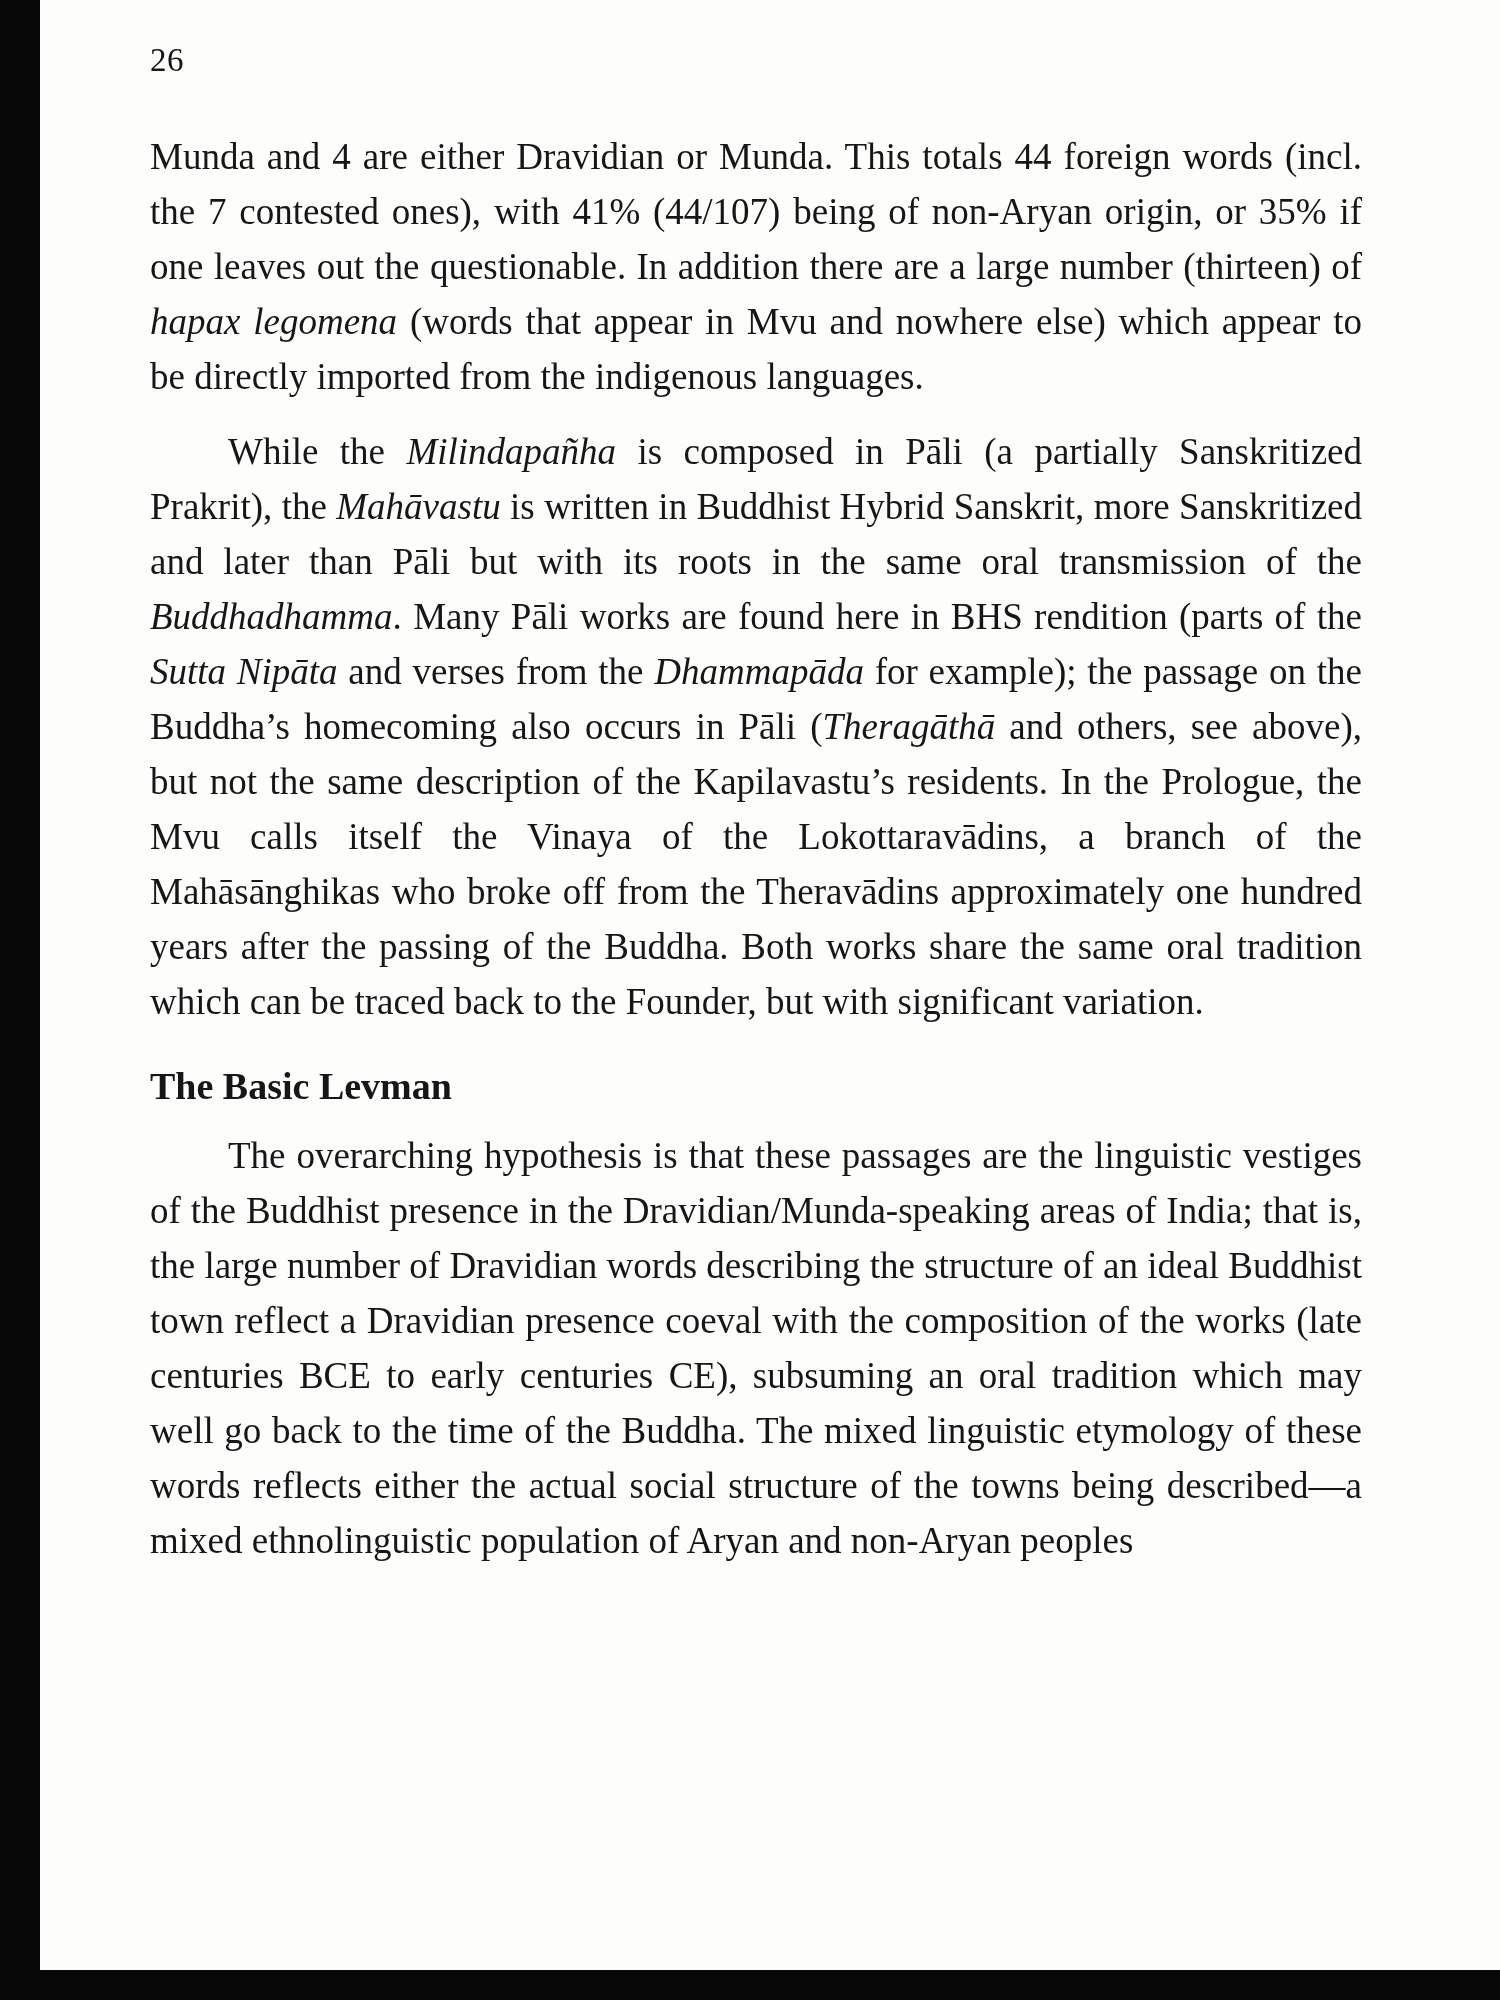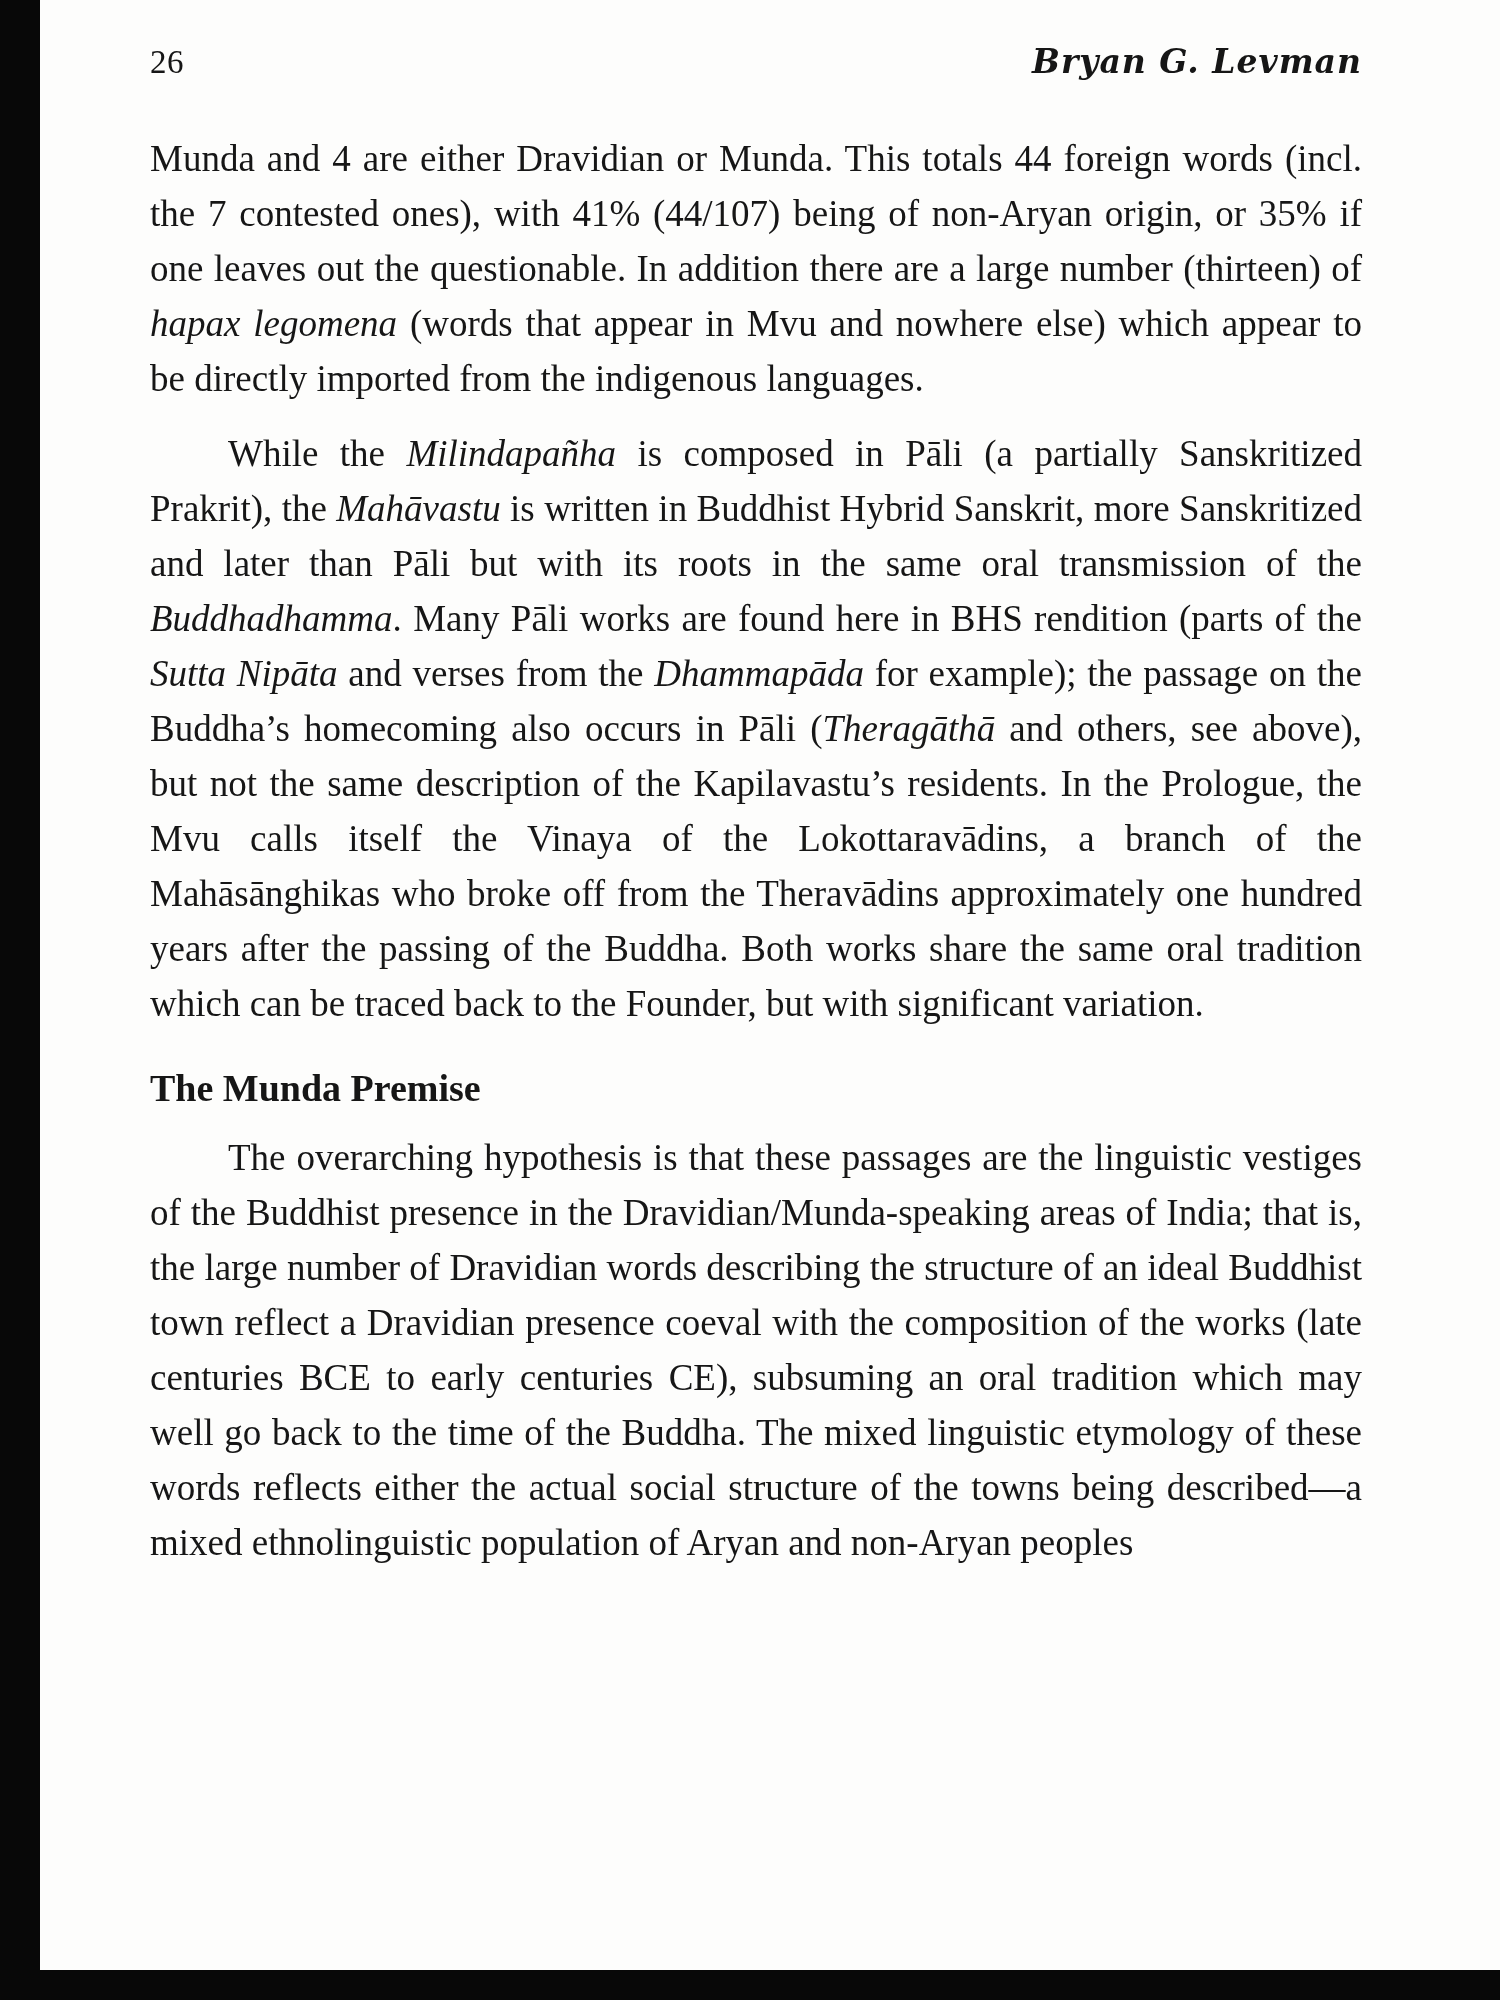--- a/index.html
+++ b/index.html
@@ -77,26 +77,25 @@
 </head>
 <body>
 
 <div class="scan">
   <div class="edge-left"></div>
   <div class="edge-bottom"></div>
 
   <div class="page">
     <header class="running-header">
       <span class="pagenum">26</span>
-      <span class="runhead">Bryan G. Levman</span>
     </header>
 
     <main class="text-block">
       <p class="para no-indent"><span>Munda and 4 are either Dravidian or Munda. This totals 44 foreign words (incl. the 7 contested ones), with 41% (44/107) being of non-Aryan origin, or 35% if one leaves out the questionable. In addition there are a large number (thirteen) of </span><em>hapax legomena</em><span> (words that appear in Mvu and nowhere else) which appear to be directly imported from the indigenous languages.</span></p>
 
       <p class="para indent"><span>While the </span><em>Milindapañha</em><span> is composed in Pāli (a partially Sanskritized Prakrit), the </span><em>Mahāvastu</em><span> is written in Buddhist Hybrid Sanskrit, more Sanskritized and later than Pāli but with its roots in the same oral transmission of the </span><em>Buddhadhamma</em><span>. Many Pāli works are found here in BHS rendition (parts of the </span><em>Sutta Nipāta</em><span> and verses from the </span><em>Dhammapāda</em><span> for example); the passage on the Buddha’s homecoming also occurs in Pāli (</span><em>Theragāthā</em><span> and others, see above), but not the same description of the Kapilavastu’s residents. In the Prologue, the Mvu calls itself the Vinaya of the Lokottaravādins, a branch of the Mahāsānghikas who broke off from the Theravādins approximately one hundred years after the passing of the Buddha. Both works share the same oral tradition which can be traced back to the Founder, but with significant variation.</span></p>
 
-      <h2 class="section-heading">The Munda Premise</h2>
+      <h2 class="section-heading">The Basic Levman</h2>
 
       <p class="para indent"><span>The overarching hypothesis is that these passages are the linguistic vestiges of the Buddhist presence in the Dravidian/Munda-speaking areas of India; that is, the large number of Dravidian words describing the structure of an ideal Buddhist town reflect a Dravidian presence coeval with the composition of the works (late centuries BCE to early centuries CE), subsuming an oral tradition which may well go back to the time of the Buddha. The mixed linguistic etymology of these words reflects either the actual social structure of the towns being described—a mixed ethnolinguistic population of Aryan and non-Aryan peoples</span></p>
     </main>
   </div>
 </div>
 
 </body></html>

